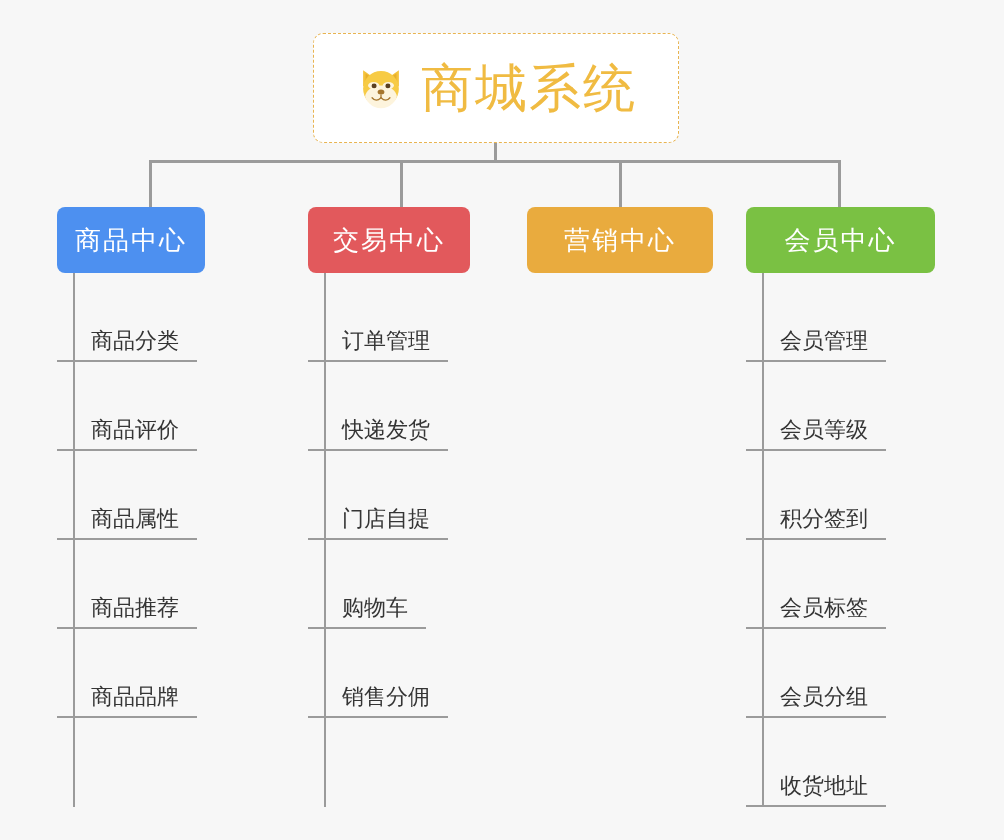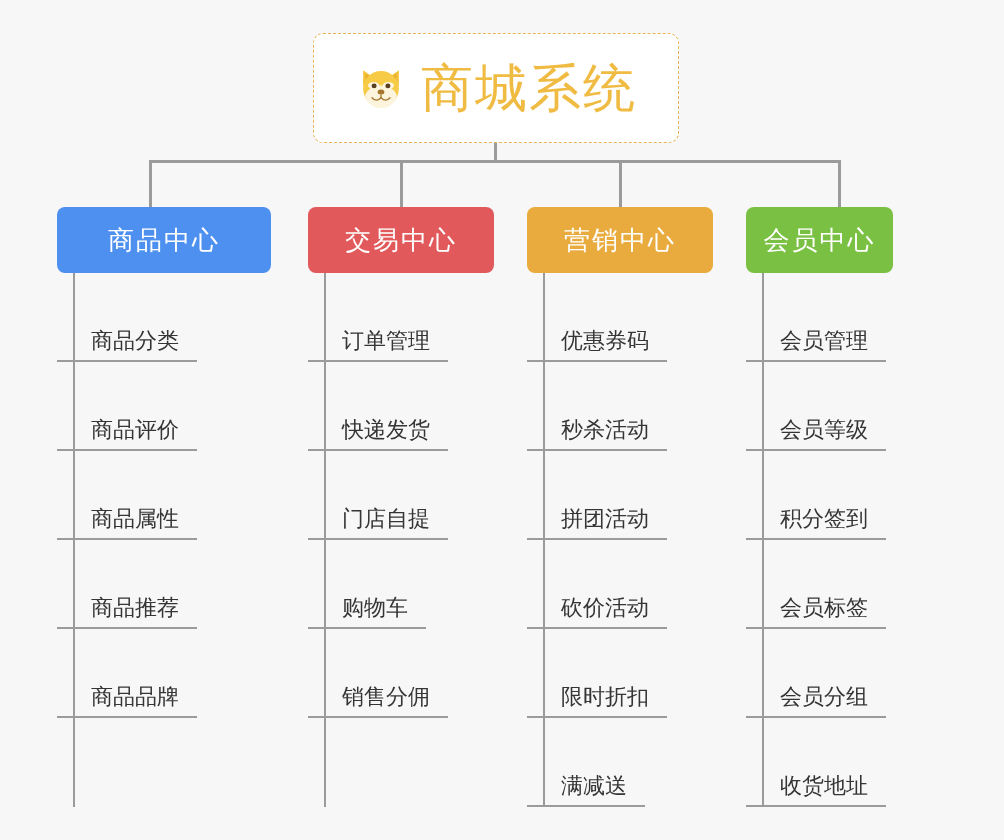--- a/index.html
+++ b/index.html
@@ -134,21 +134,21 @@
   </div>
 
   <div class="conn conn-v" style="left: 494px; top: 143px; height: 19px; background: rgb(155, 155, 155);"></div>
   <div class="conn conn-h" style="left: 150px; top: 160px; width: 691px; background: rgb(155, 155, 155);"></div>
   <div class="conn conn-v" style="left: 149px; top: 160px; height: 47px; background: rgb(155, 155, 155);"></div>
   <div class="conn conn-v" style="left: 400px; top: 160px; height: 47px; background: rgb(155, 155, 155);"></div>
   <div class="conn conn-v" style="left: 619px; top: 160px; height: 47px; background: rgb(155, 155, 155);"></div>
   <div class="conn conn-v" style="left: 838px; top: 160px; height: 47px; background: rgb(155, 155, 155);"></div>
 
   <div class="column" style="left:57px; width:250px;">
-    <div class="cat-box" style="width: 214px; background: rgb(77, 144, 240);">
+    <div class="cat-box" style="width: 148px; background: rgb(77, 144, 240);">
       <span>商品中心</span>
     </div>
     <div class="branch">
       <div class="spine" style="left: 16px; background: rgb(155, 155, 155); height: 534px;"></div>
       <ul class="leaf-list">
         <li class="leaf-item">
             <span class="leaf-inner" style="border-bottom-color: rgb(155, 155, 155);">商品分类</span>
           </li>
         <li class="leaf-item">
             <span class="leaf-inner" style="border-bottom-color: rgb(155, 155, 155);">商品评价</span>
@@ -160,21 +160,21 @@
             <span class="leaf-inner" style="border-bottom-color: rgb(155, 155, 155);">商品推荐</span>
           </li>
         <li class="leaf-item">
             <span class="leaf-inner" style="border-bottom-color: rgb(155, 155, 155);">商品品牌</span>
           </li>
       </ul>
     </div>
   </div>
 
   <div class="column" style="left:308px; width:230px;">
-    <div class="cat-box" style="width: 186px; background: rgb(226, 89, 92);">
+    <div class="cat-box" style="width: 162px; background: rgb(226, 89, 92);">
       <span>交易中心</span>
     </div>
     <div class="branch">
       <div class="spine" style="left: 16px; background: rgb(155, 155, 155); height: 534px;"></div>
       <ul class="leaf-list">
         <li class="leaf-item">
             <span class="leaf-inner" style="border-bottom-color: rgb(155, 155, 155);">订单管理</span>
           </li>
         <li class="leaf-item">
             <span class="leaf-inner" style="border-bottom-color: rgb(155, 155, 155);">快递发货</span>
@@ -189,67 +189,44 @@
             <span class="leaf-inner" style="border-bottom-color: rgb(155, 155, 155);">销售分佣</span>
           </li>
       </ul>
     </div>
   </div>
 
   <div class="column" style="left:527px; width:230px;">
     <div class="cat-box" style="width: 186px; background: rgb(233, 171, 62); text-align: center;">
       <span>营销中心</span>
     </div>
+  </div>
+
+  <div class="column" style="left:746px; width:230px;">
+    <div class="cat-box" style="width: 189px; background: rgb(122, 193, 67);">
+      <span>会员中心</span>
+    </div>
     <div class="branch">
       <div class="spine" style="left: 16px; background: rgb(155, 155, 155); height: 534px;"></div>
       <ul class="leaf-list">
         <li class="leaf-item">
-            <span class="leaf-inner" style="border-bottom-color: rgb(155, 155, 155);">优惠券码</span>
-          </li>
-        <li class="leaf-item">
-            <span class="leaf-inner" style="border-bottom-color: rgb(155, 155, 155);">秒杀活动</span>
-          </li>
-        <li class="leaf-item">
-            <span class="leaf-inner" style="border-bottom-color: rgb(155, 155, 155);">拼团活动</span>
-          </li>
-        <li class="leaf-item">
-            <span class="leaf-inner" style="border-bottom-color: rgb(155, 155, 155);">砍价活动</span>
-          </li>
-        <li class="leaf-item">
-            <span class="leaf-inner" style="border-bottom-color: rgb(155, 155, 155);">限时折扣</span>
-          </li>
-        <li class="leaf-item">
-            <span class="leaf-inner" style="border-bottom-color: rgb(155, 155, 155);">满减送</span>
+            <span class="leaf-inner" style="border-bottom-color: rgb(155, 155, 155);">会员管理</span>
+          </li>
+        <li class="leaf-item">
+            <span class="leaf-inner" style="border-bottom-color: rgb(155, 155, 155); text-align: center;">会员等级</span>
+          </li>
+        <li class="leaf-item">
+            <span class="leaf-inner" style="border-bottom-color: rgb(155, 155, 155);">积分签到</span>
+          </li>
+        <li class="leaf-item">
+            <span class="leaf-inner" style="border-bottom-color: rgb(155, 155, 155);">会员标签</span>
+          </li>
+        <li class="leaf-item">
+            <span class="leaf-inner" style="border-bottom-color: rgb(155, 155, 155);">会员分组</span>
+          </li>
+        <li class="leaf-item">
+            <span class="leaf-inner" style="border-bottom-color: rgb(155, 155, 155);">收货地址</span>
           </li>
       </ul>
     </div>
   </div>
 
-  <div class="column" style="left:746px; width:230px;">
-    <div class="cat-box" style="width: 147px; background: rgb(122, 193, 67);">
-      <span>会员中心</span>
-    </div>
-    <div class="branch">
-      <div class="spine" style="left: 16px; background: rgb(155, 155, 155); height: 534px;"></div>
-      <ul class="leaf-list">
-        <li class="leaf-item">
-            <span class="leaf-inner" style="border-bottom-color: rgb(155, 155, 155);">会员管理</span>
-          </li>
-        <li class="leaf-item">
-            <span class="leaf-inner" style="border-bottom-color: rgb(155, 155, 155); text-align: center;">会员等级</span>
-          </li>
-        <li class="leaf-item">
-            <span class="leaf-inner" style="border-bottom-color: rgb(155, 155, 155);">积分签到</span>
-          </li>
-        <li class="leaf-item">
-            <span class="leaf-inner" style="border-bottom-color: rgb(155, 155, 155);">会员标签</span>
-          </li>
-        <li class="leaf-item">
-            <span class="leaf-inner" style="border-bottom-color: rgb(155, 155, 155);">会员分组</span>
-          </li>
-        <li class="leaf-item">
-            <span class="leaf-inner" style="border-bottom-color: rgb(155, 155, 155);">收货地址</span>
-          </li>
-      </ul>
-    </div>
-  </div>
-
 </div>
 
 </body></html>

